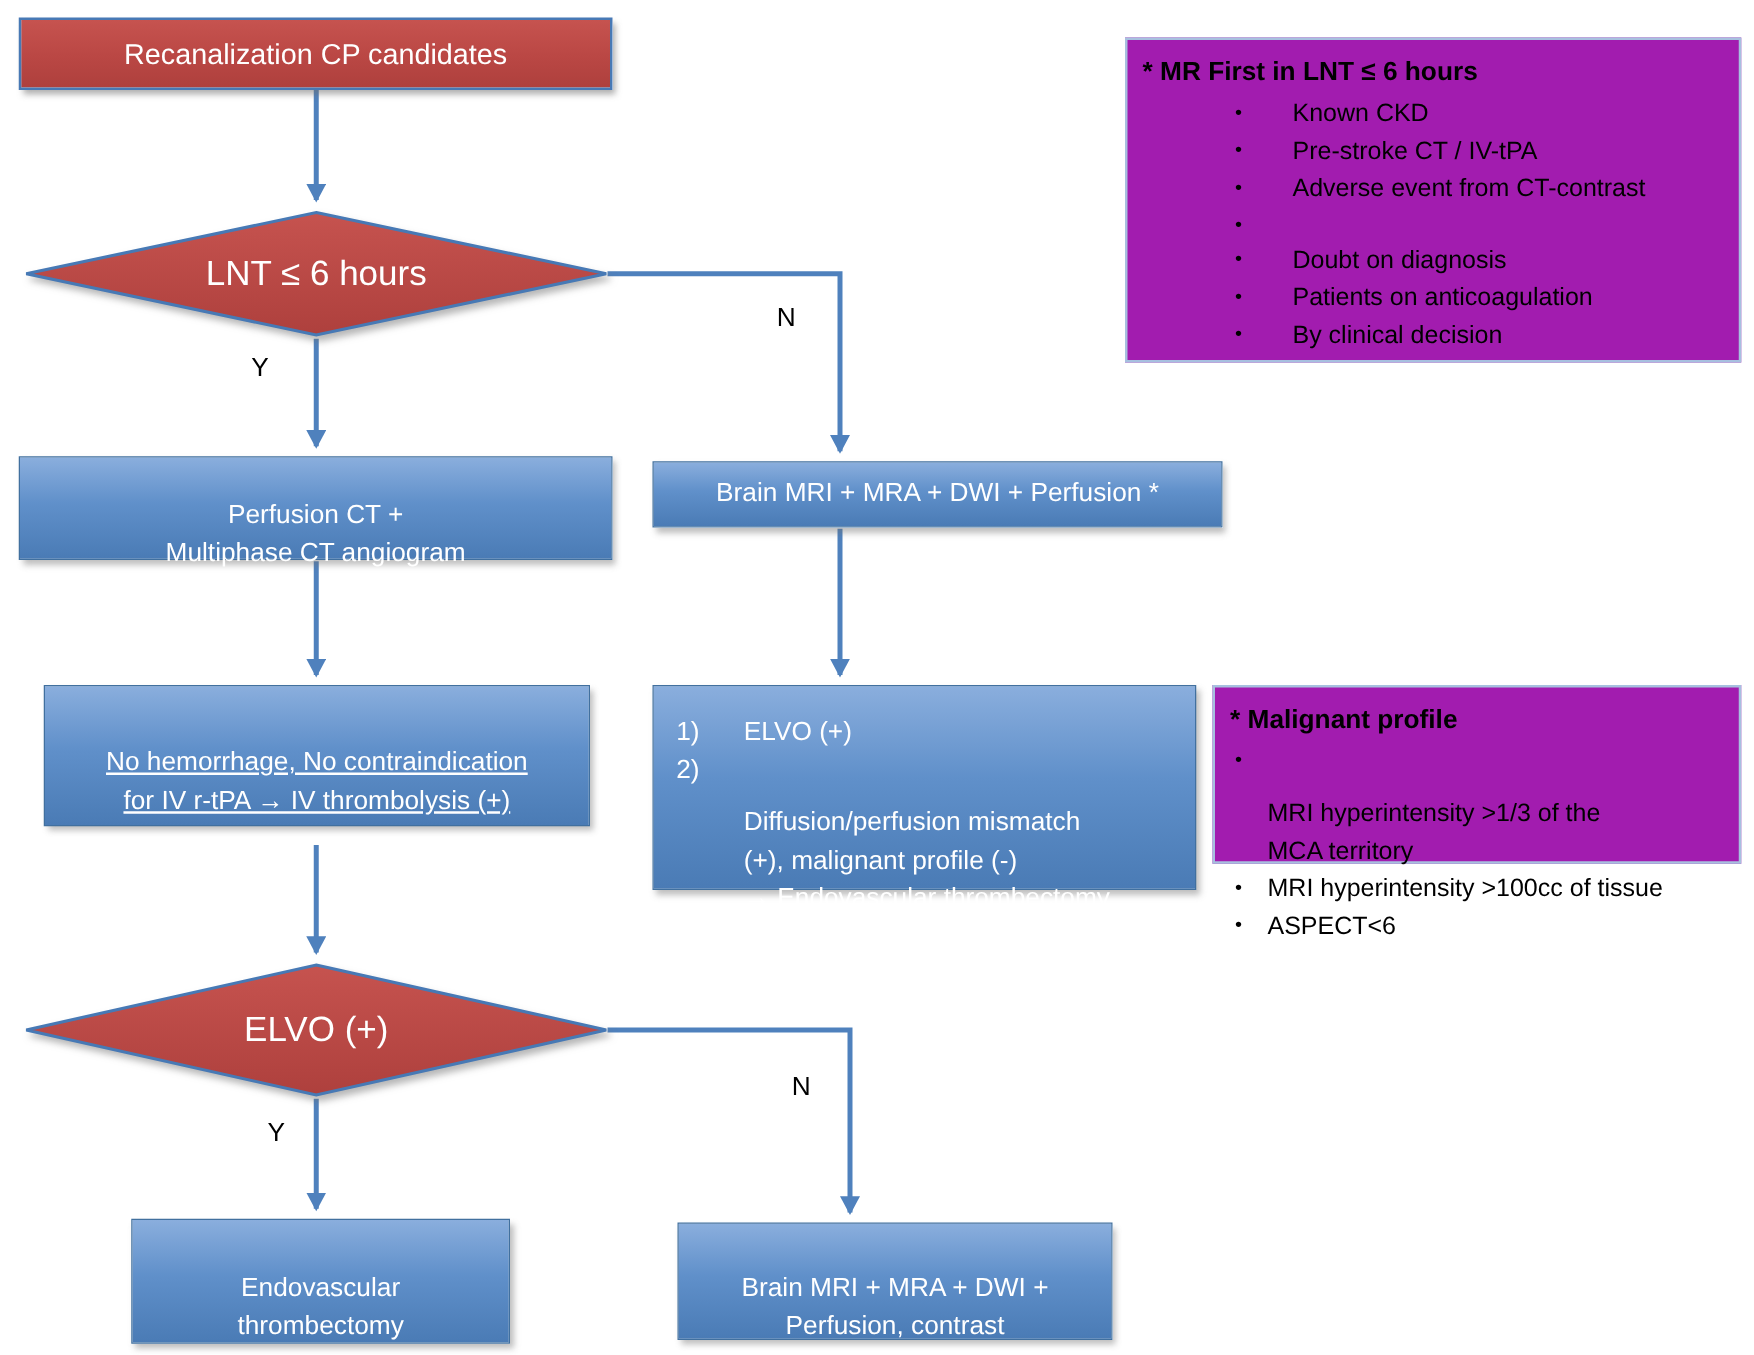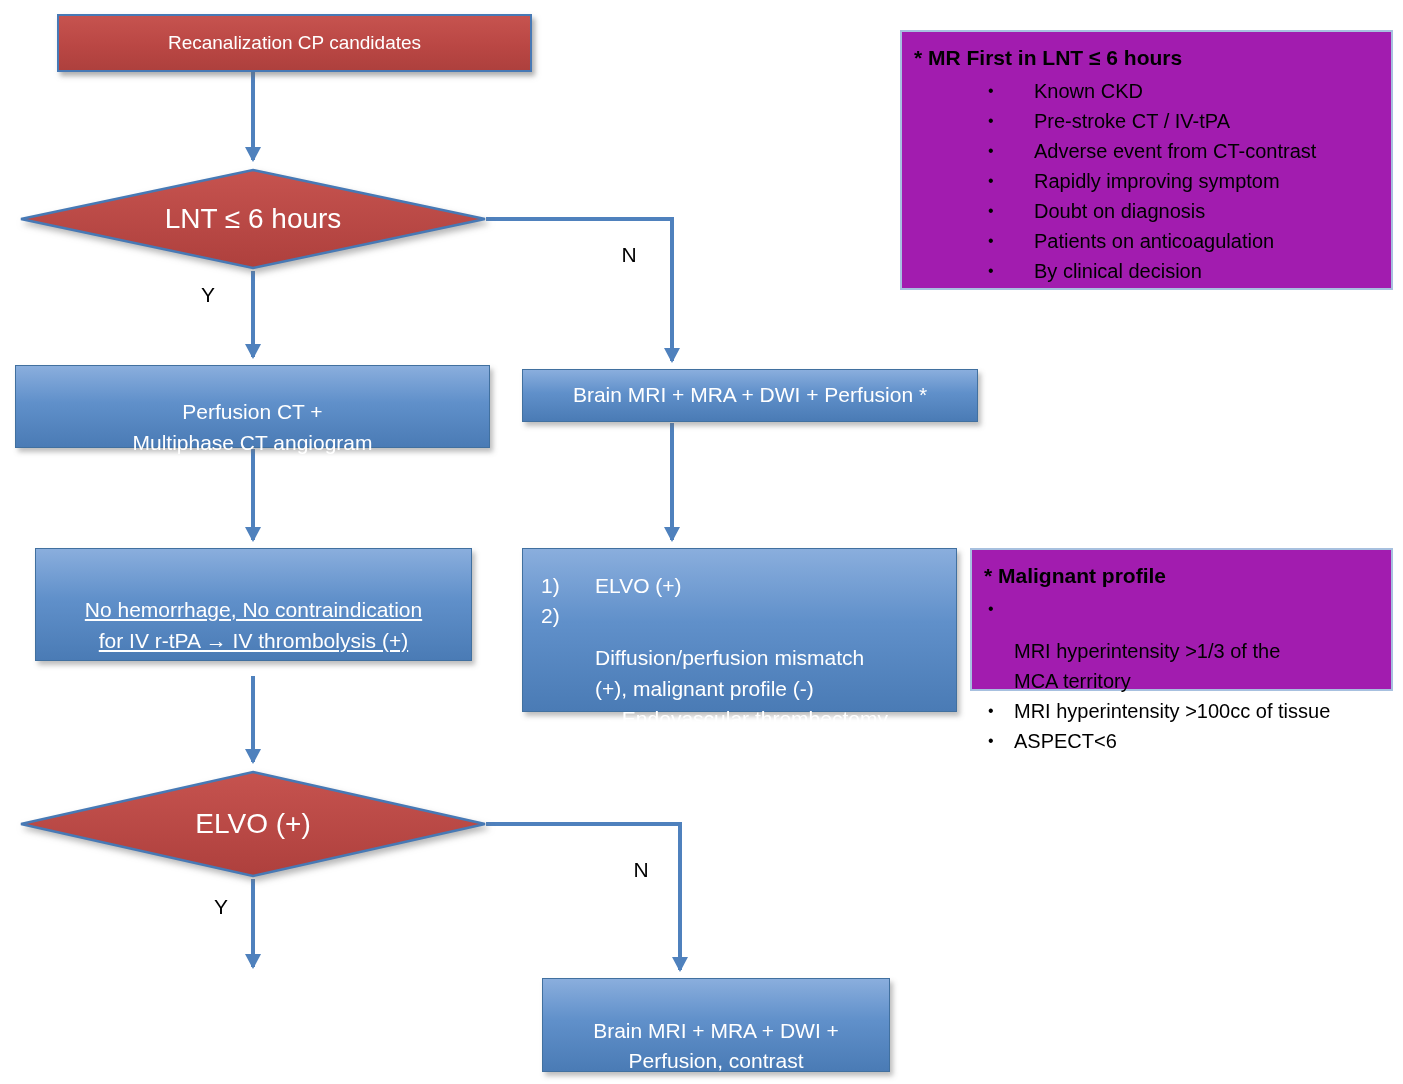--- a/index.html
+++ b/index.html
@@ -5,21 +5,21 @@
   * { margin:0; padding:0; box-sizing:border-box; }
   html,body { background:#ffffff; font-family:"Liberation Sans", sans-serif; }
   .canvas { position:relative; width:1403px; height:1084px; background:#ffffff; overflow:hidden; }
 
   .connectors { position:absolute; left:0; top:0; z-index:1; }
 
   .node { position:absolute; z-index:2; display:flex; align-items:center; justify-content:center;
           text-align:center; color:#ffffff; }
   .red-box  { background:linear-gradient(180deg,#C6534F 0%, #BA4744 55%, #AE403D 100%);
               border:2.5px solid #4779B5; box-shadow:3px 4px 5px rgba(110,110,110,0.55);
-              font-size:19px;margin-left:42px; }
+              font-size:23px; }
   .blue-box { background:linear-gradient(180deg,#8AAEDD 0%, #6090CA 45%, #4A7BB5 100%);
               border:1.5px solid #41709F; box-shadow:3px 4px 5px rgba(110,110,110,0.45);
               font-size:21px; line-height:1.45; }
   .pre { white-space:pre-line;margin-top:42px; }
 
   .diamond-wrap { position:absolute; z-index:2; filter:drop-shadow(3px 4px 3px rgba(110,110,110,0.5)); }
   .diamond-wrap svg { display:block; }
   .diamond-label { position:absolute; inset:0; display:flex; align-items:center; justify-content:center;
                    color:#ffffff; font-size:28px; }
 
@@ -103,21 +103,20 @@
       <li>
         <span class="bullet">•</span>
         <span class="note-item-text">Pre-stroke CT / IV-tPA</span>
         </li>
       <li>
         <span class="bullet">•</span>
         <span class="note-item-text">Adverse event from CT-contrast</span>
         </li>
       <li>
         <span class="bullet">•</span>
-        <span class="note-item-text">Rapidly improving symptom</span>
         </li>
       <li>
         <span class="bullet">•</span>
         <span class="note-item-text">Doubt on diagnosis</span>
         </li>
       <li>
         <span class="bullet">•</span>
         <span class="note-item-text">Patients on anticoagulation</span>
         </li>
       <li>
@@ -177,19 +176,23 @@
         </linearGradient>
       </defs>
       <polygon points="235,2 467,54 235,106 3,54" fill="url(#redgrad2)" stroke="#4779B5" stroke-width="2.5"></polygon>
     </svg>
     <div class="diamond-label">ELVO (+)</div>
   </div>
 
   <div class="branch-label" style="left:206px; top:895px;">Y</div>
   <div class="branch-label" style="left:626px; top:858px;">N</div>
 
+  <div class="node blue-box" style="left:105px; top:975px; width:303px; height:100px;">
+    <span class="pre">Endovascular
+thrombectomy</span>
+  </div>
 
   <div class="node blue-box" style="left:542px; top:978px; width:348px; height:94px;">
     <span class="pre">Brain MRI + MRA + DWI +
 Perfusion, contrast</span>
   </div>
 
 </div>
 
 </body></html>

